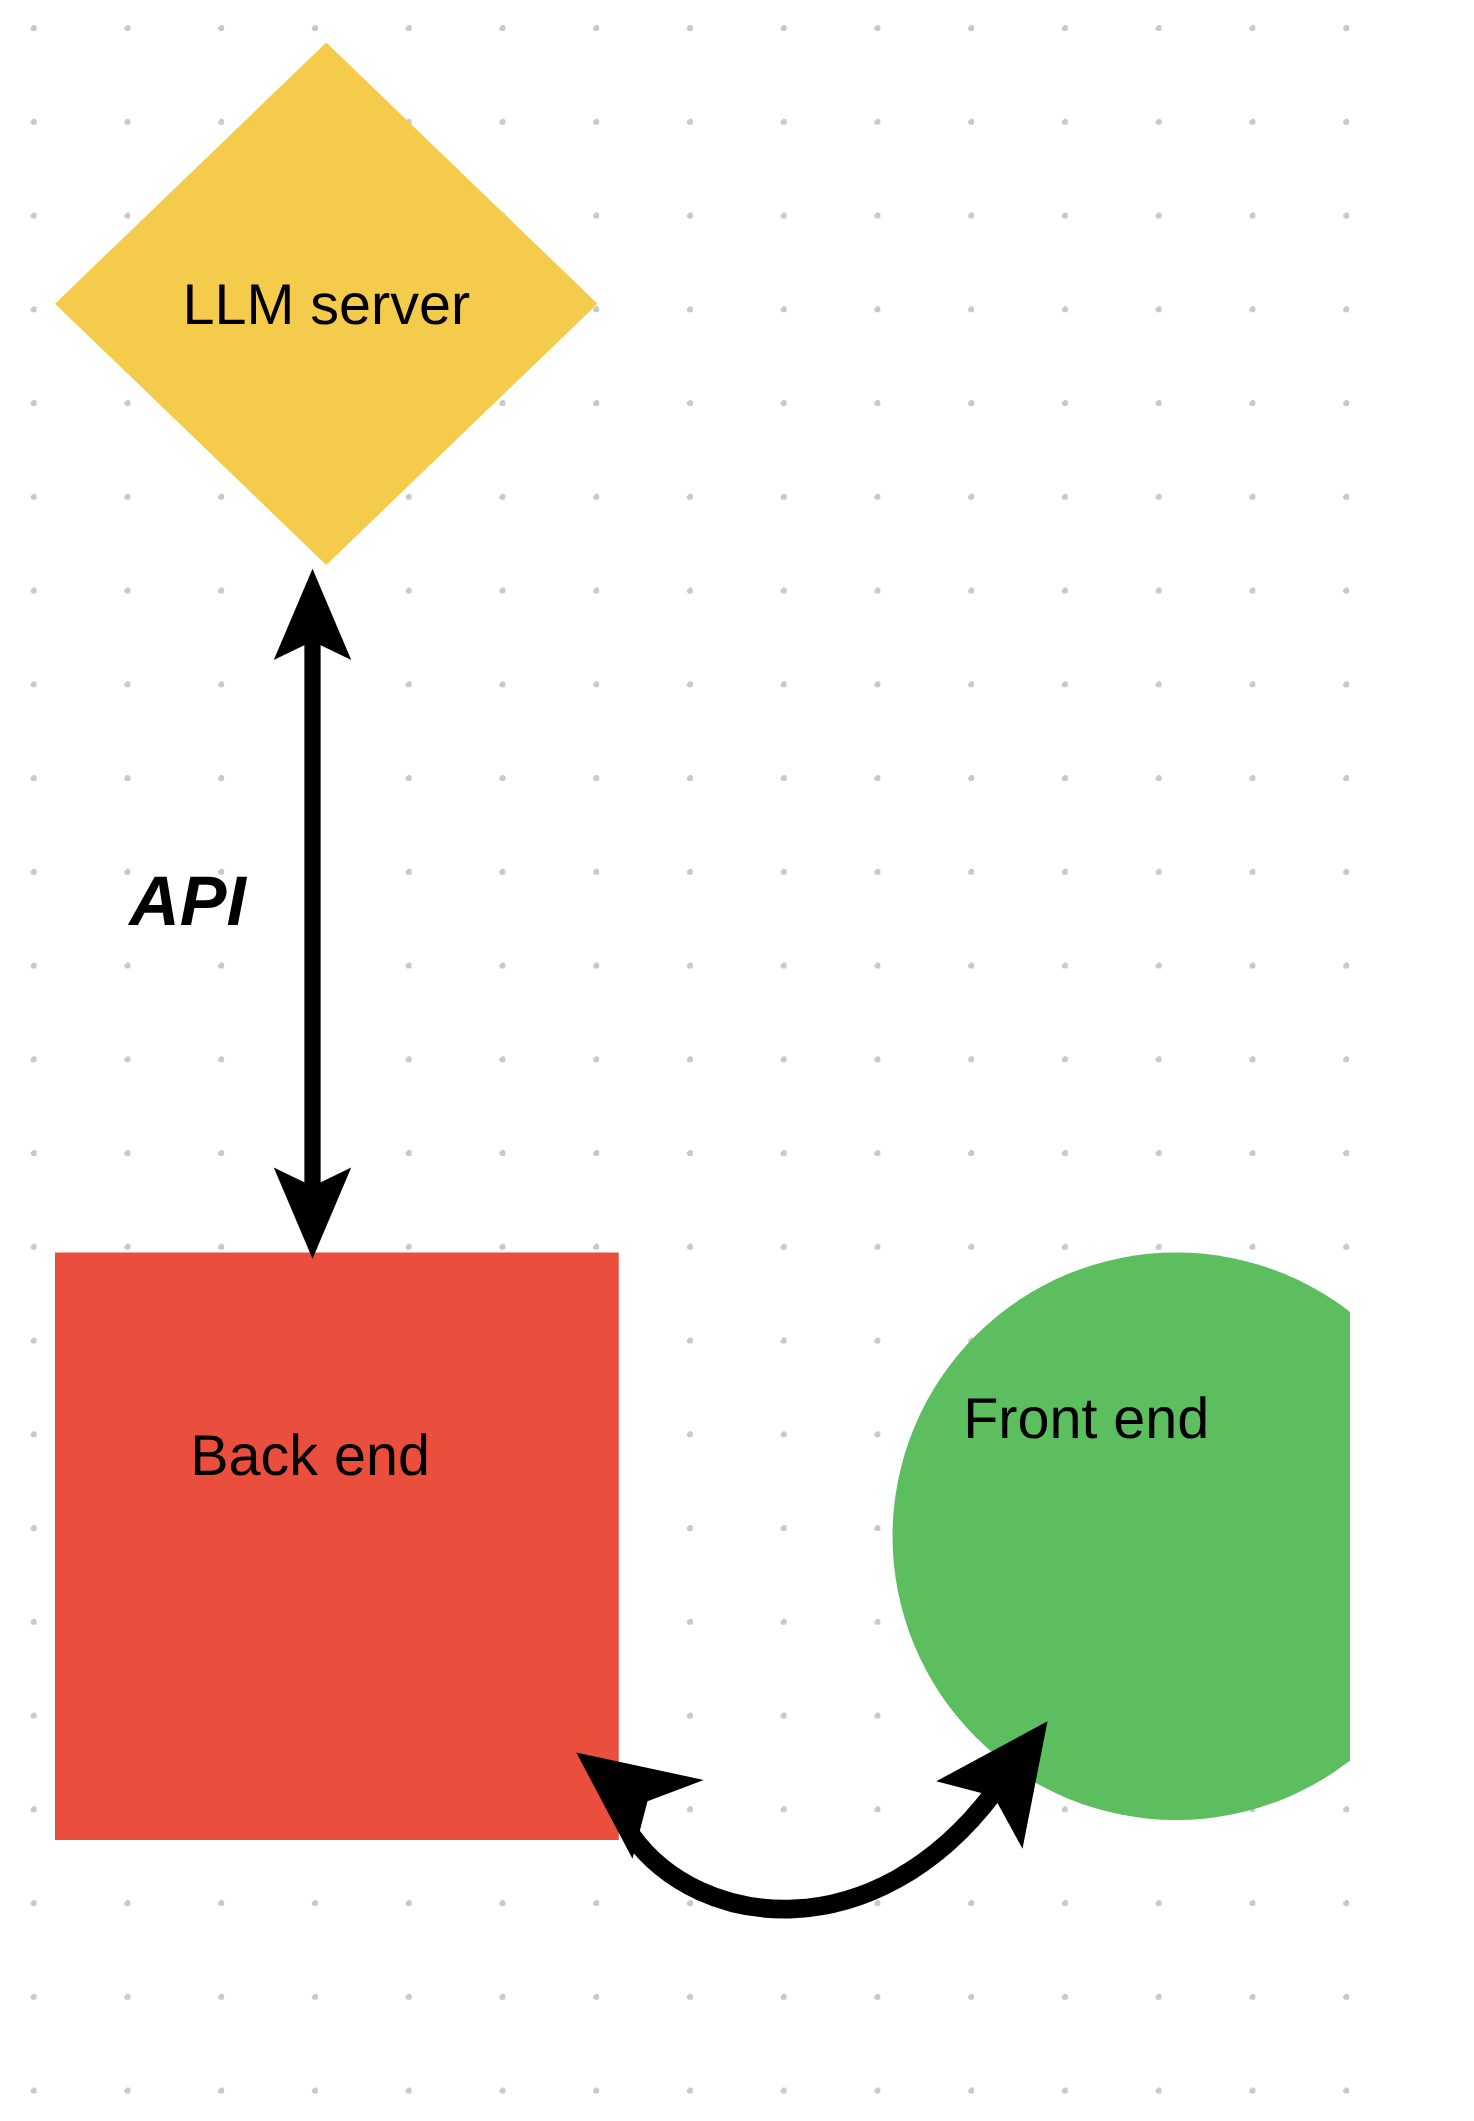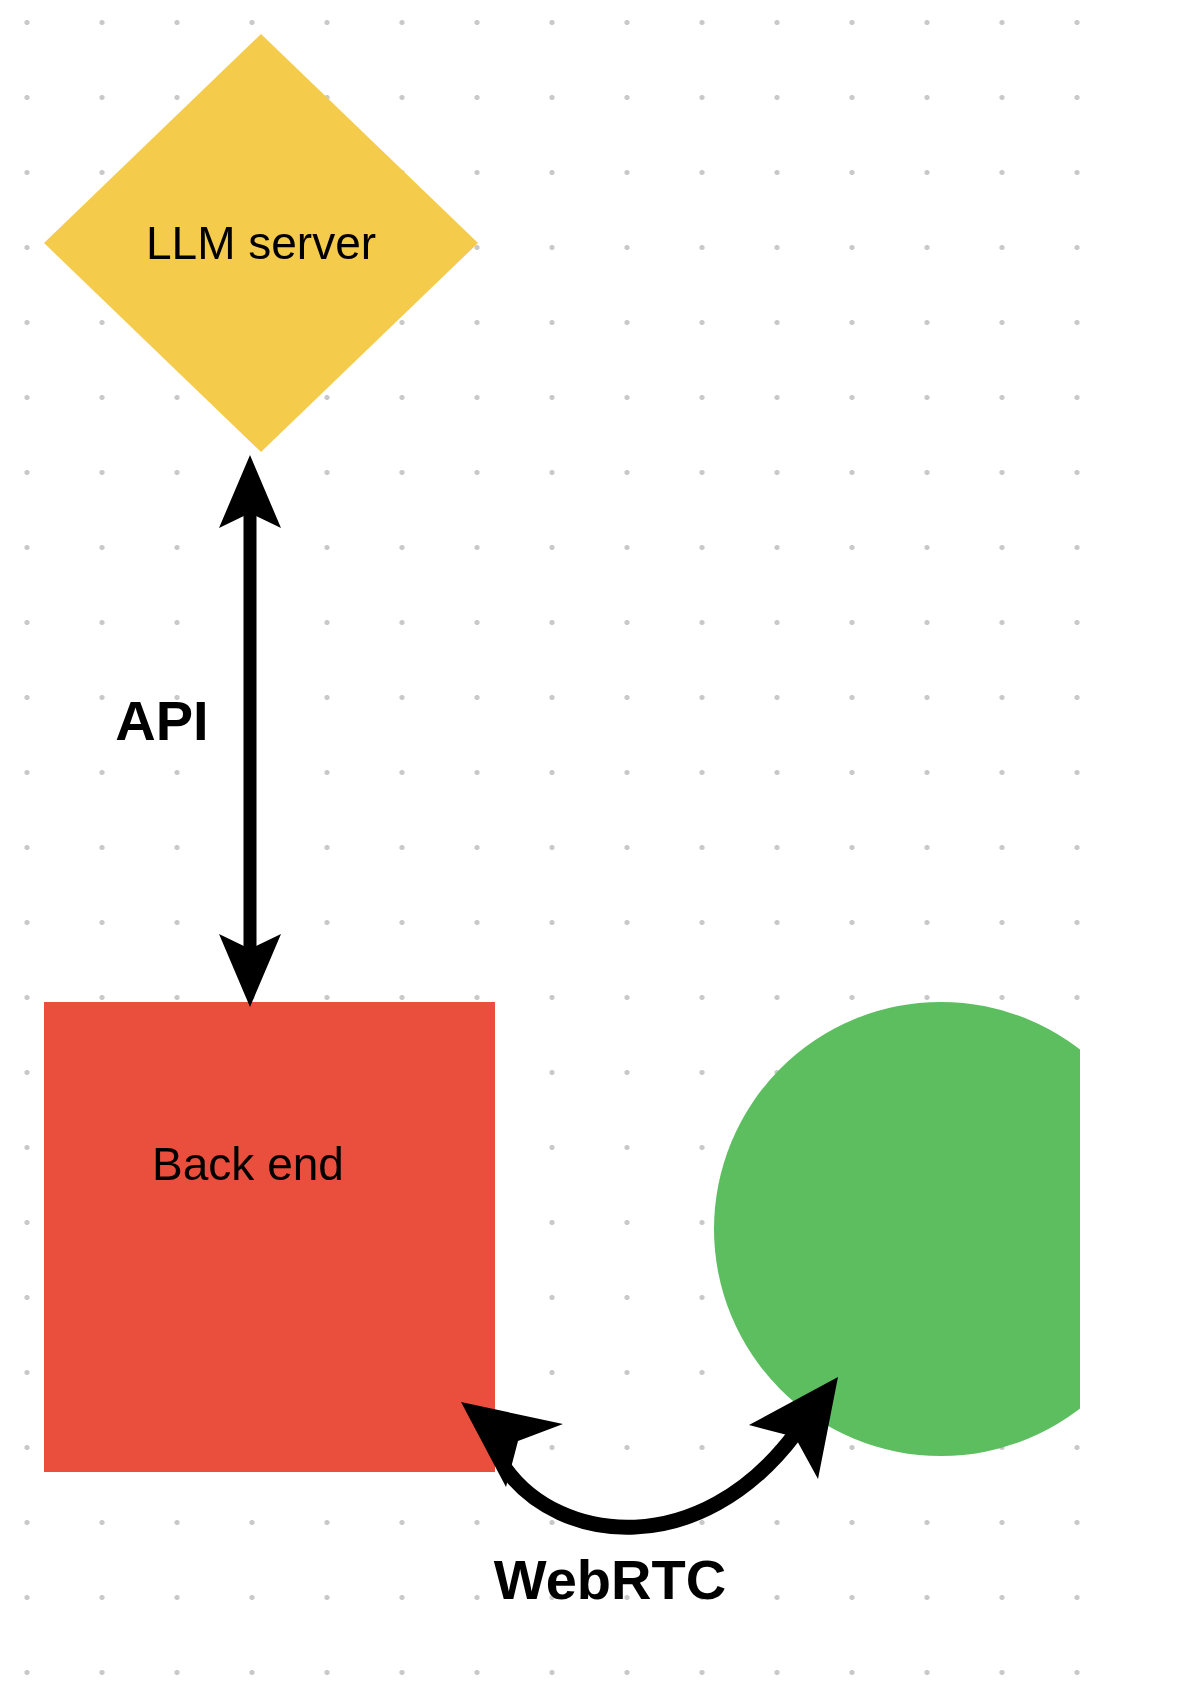--- a/index.html
+++ b/index.html
@@ -46,21 +46,21 @@
     font-size: 56px;
     font-weight: 700;
     line-height: 1;
     white-space: nowrap;
     transform: translate(-50%, -50%);
     pointer-events: none;
   }
   #label-llm-server   { left: 261px; top: 243px; }
   #label-back-end     { left: 248px; top: 1136px; margin-top: 28px; }
   #label-front-end    { left: 869px; top: 1134px; }
-  #label-api          { left: 162px; top: 721px; }
+  #label-api          { left: 150px; top: 721px; font-style: italic; }
   #label-webrtc       { left: 610px; top: 1580px; }
 </style>
 </head>
 <body>
 
 <div id="canvas">
 
   <svg id="diagram-svg" viewBox="0 0 1179 1697" xmlns="http://www.w3.org/2000/svg">
 
     <polygon id="shape-llm-server" points="261,34 478,243 261,452 44,243" fill="#F5CB4C"></polygon>
@@ -83,18 +83,18 @@
       <polygon points="461,1402 563,1424 518,1441 506,1487" fill="#000000"></polygon>
 
       <polygon points="838,1377 818,1479 795,1437 749,1425" fill="#000000"></polygon>
     </g>
   </svg>
 
   <div class="node-label" id="label-llm-server">LLM server</div>
 
   <div class="node-label" id="label-back-end">Back end</div>
 
+  <div class="node-label" id="label-front-end">Front end</div>
 
   <div class="edge-label" id="label-api">API</div>
 
-  <div class="edge-label" id="label-webrtc">WebRTC</div>
 
 </div>
 
 </body></html>

